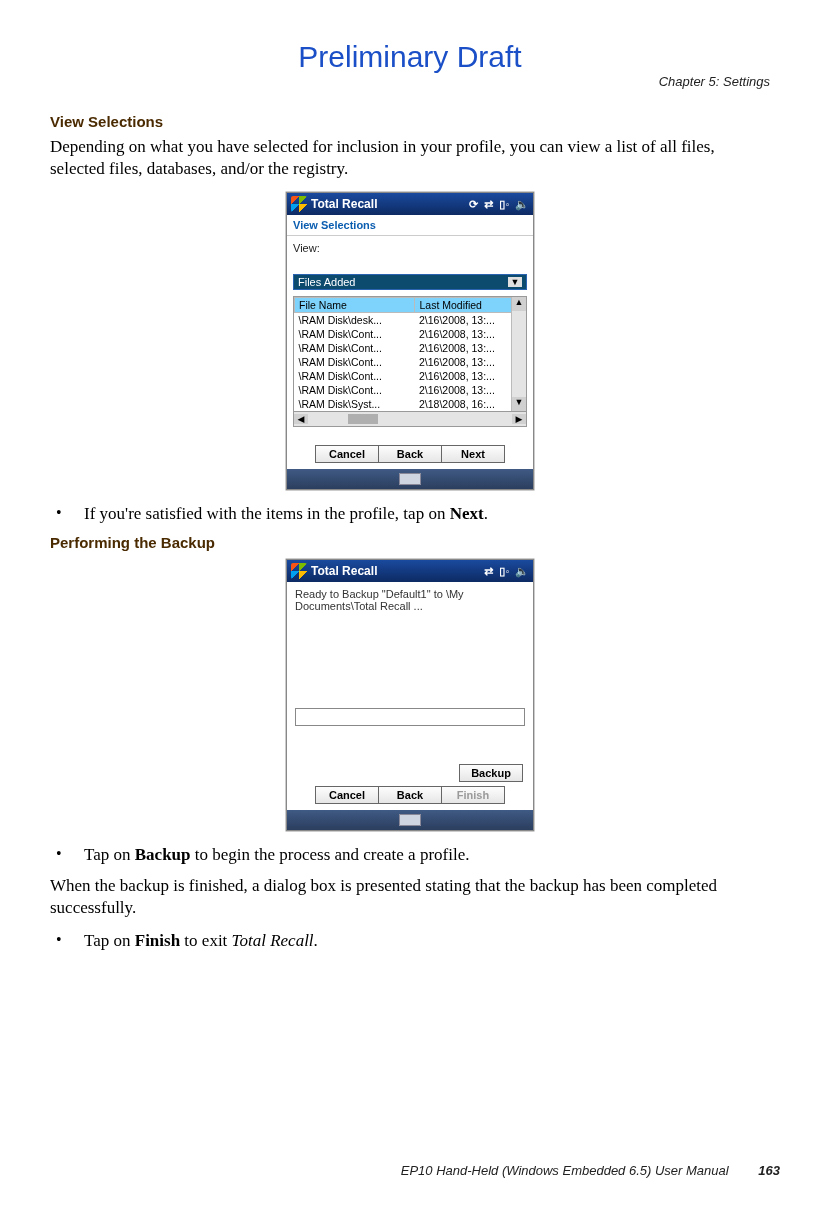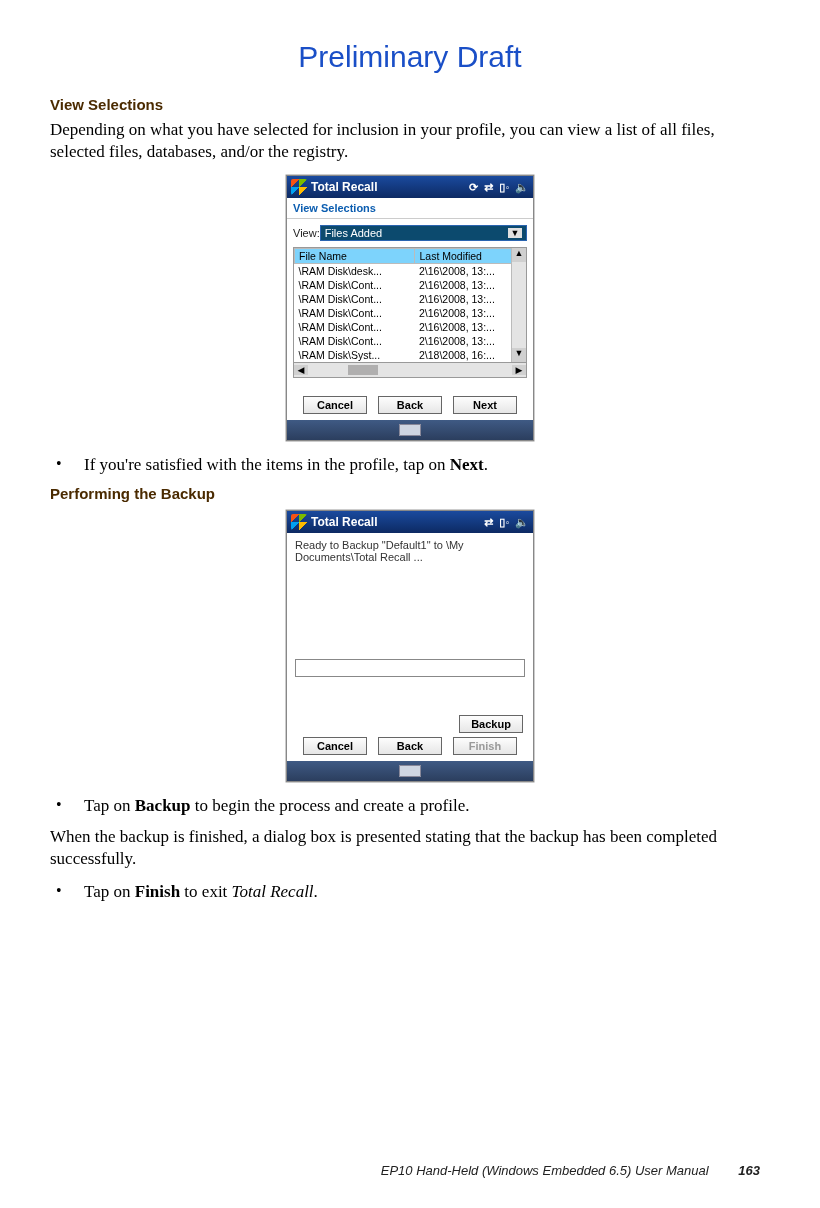--- a/index.html
+++ b/index.html
@@ -91,23 +91,23 @@
   .status-icons span { font-size: 11px; color: #fff; }
   .subtitle {
     color: #0b5db0;
     font-weight: bold;
     font-size: 11px;
     padding: 4px 6px;
     border-bottom: 1px solid #ccc;
   }
   .view-row {
     display: flex;
-    align-items: center;
     padding: 6px;
-    gap: 0;
+    gap: 20px;
+    flex-direction: column;
   }
   .view-label { color: #222; }
   .dropdown {
     flex: 1;
     background: #0c4a6e;
     color: #fff;
     padding: 1px 4px;
     display: flex;
     justify-content: space-between;
     align-items: center;
@@ -153,21 +153,21 @@
     margin: 0 6px;
     border: 1px solid #999; border-top: none;
     background: #e4e4e4;
   }
   .hscroll .arrow { width: 14px; text-align: center; font-size: 9px; background: #d0d0d0; }
   .hscroll .track { flex:1; }
   .hscroll .thumb { width: 30px; height: 10px; background: #b0afaf; margin-left: 40px; }
   .button-row {
     display: flex;
     justify-content: center;
-    gap: 12px;
+    gap: 0;
     padding: 18px 6px 6px 6px;
   }
   .btn {
     border: 1px solid #666;
     background: linear-gradient(#fdfdfd,#e6e6e6);
     padding: 2px 0;
     width: 62px;
     text-align: center;
     font-size: 11px;
     font-weight: bold;
@@ -200,36 +200,37 @@
   }
   .progress-bar {
     margin: 14px 8px 8px 8px;
     height: 16px;
     border: 1px solid #888;
     background: #fff;
   }
   .footer {
     position: absolute;
     bottom: 30px;
-    right: 60px;
+    right: 40px;
     font-family: "Trebuchet MS", Verdana, sans-serif;
     font-style: italic;
     font-size: 13px;
     color: #222;
   }
   .footer .pnum { font-weight: bold; font-style: italic; margin-left: 26px; }
   strong.b { font-weight: bold; }
   em.i { font-style: italic; }
 </style>
 </head>
 <body>
 
 <div class="draft-banner">Preliminary Draft</div>
 
 <div class="chapter-header">
+  <div>Chapter 5: Settings</div>
 </div>
 
 <div class="section-heading">View Selections</div>
 <div class="body-text">Depending on what you have selected for inclusion in your profile, you can view a list of all files, selected files, databases, and/or the registry.</div>
 
 <div class="screenshot-wrap">
   <div class="device">
     <div class="titlebar">
       <span class="start-flag"></span>
       <span class="title-text">Total Recall</span>

